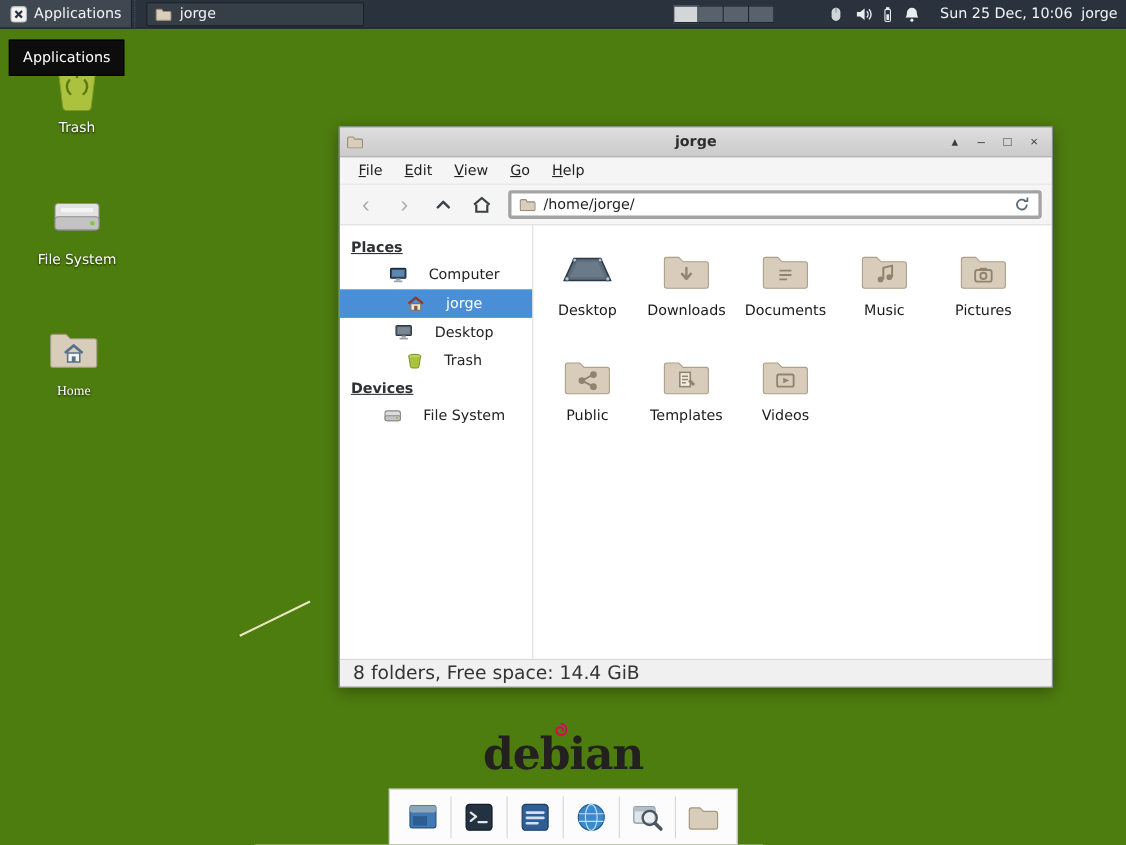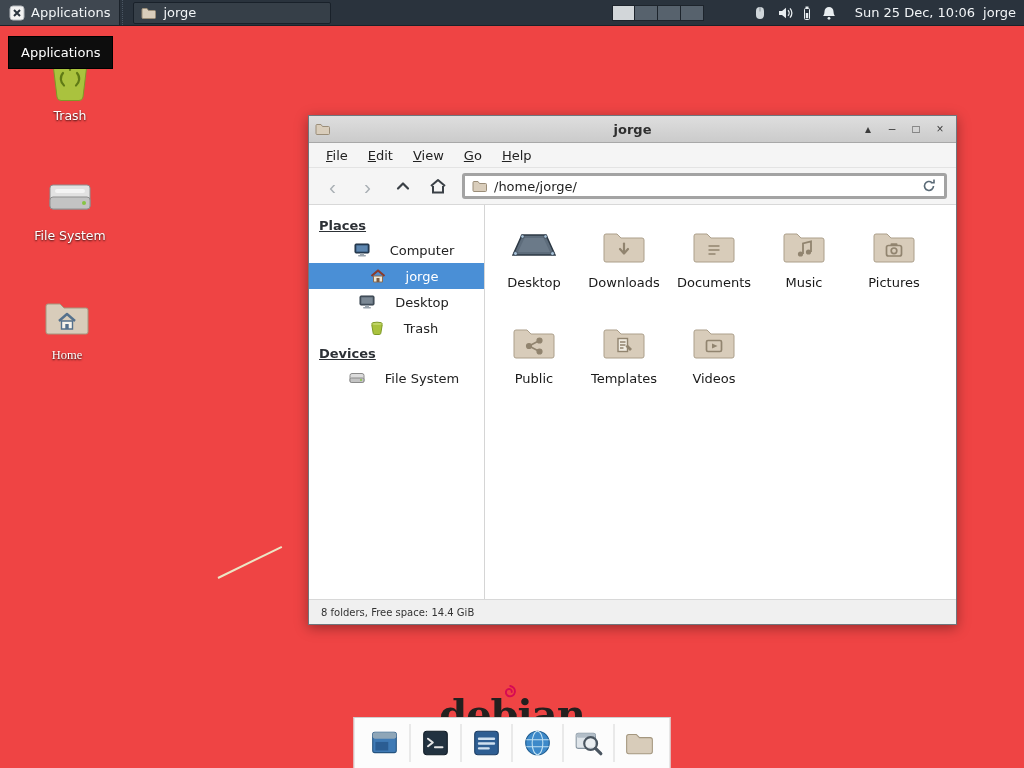--- a/index.html
+++ b/index.html
@@ -1,19 +1,19 @@
 <!DOCTYPE html>
 <html><head>
 <meta charset="utf-8">
 <style>
   * { margin:0; padding:0; box-sizing:border-box; }
   html,body { width:1024px; height:768px; overflow:hidden; }
   body { font-family:"DejaVu Sans","Liberation Sans",sans-serif; font-size:13px; }
 
-  .desktop { position:relative; width:1024px; height:768px; background:#ef4444; overflow:hidden; }
+  .desktop { position:relative; width:1024px; height:768px; background:#4d7c0f; overflow:hidden; }
 
   
   .top-panel { position:absolute; top:0; left:0; right:0; height:26px; background:#2a333d;
     display:flex; align-items:center; color:#f2f5f7; z-index:50; border-bottom:1px solid #1b222a; }
   .apps-btn { display:flex; align-items:center; gap:6px; height:100%; padding:0 9px;
     background:rgba(255,255,255,0.10); border:none; border-right:1px solid #1b222a;
     color:#f2f5f7; font:inherit; cursor:default; }
   .panel-handle { width:7px; height:100%; border-left:1px dotted #4a5663; margin-left:2px; }
   .task-btn { display:flex; align-items:center; gap:7px; width:198px; height:22px; margin-left:4px;
     padding:0 7px; background:rgba(255,255,255,0.06); border:1px solid #19212a; border-radius:2px;
@@ -70,24 +70,24 @@
   .sidebar { width:176px; background:#fff; border-right:1px solid #d5d5d5; padding-top:8px; overflow:hidden; }
   .side-header { padding:5px 10px 4px; font-weight:bold; color:#2d3136;text-decoration:underline; }
   .side-item { height:26px; display:flex; align-items:center; gap:20px; padding-left:15px; color:#222;justify-content:center; }
   .side-item.selected { background:#4a8fd6; color:#fff; }
   .files-area { flex:1; background:#fff; padding:13px 4px; display:grid;
     grid-template-columns:repeat(5,90px); grid-auto-rows:96px; align-content:start; }
   .file-tile { width:90px; text-align:center; }
   .file-tile .fic { height:56px; display:grid; place-items:center; }
   .file-tile .flbl { margin-top:1px; color:#1a1a1a; }
   .statusbar { height:25px; background:#f0f0f0; border-top:1px solid #d8d8d8;
-    display:flex; align-items:center; padding-left:12px; color:#333; font-size:10px; }
-
-  
-  .debian-logo { position:absolute; left:50%; top:690px; transform:translateX(-50%); z-index:5; }
+    display:flex; align-items:center; padding-left:12px; color:#333; font-size:17px; }
+
+  
+  .debian-logo { position:absolute; left:50%; top:662px; transform:translateX(-50%); z-index:5; }
   .debian-text { font-family:"DejaVu Serif","Liberation Serif",serif; font-weight:bold;
     font-size:40px; color:#23201f; letter-spacing:-1px; position:relative; }
   .debian-swirl { position:absolute; left:63px; top:-5px; }
 
   
   .dock { position:absolute; bottom:0; left:50%; transform:translateX(-50%); height:51px; z-index:30;
     background:#fcfcfc; border:1px solid #cfcfcf; border-bottom:none;
     display:flex; align-items:center; padding:0 8px; }
   .dock-item { width:44px; height:44px; display:grid; place-items:center; background:transparent; border:none; }
   .dock-sep { width:1px; height:38px; background:#d5d5d5; margin:0 3px; }

